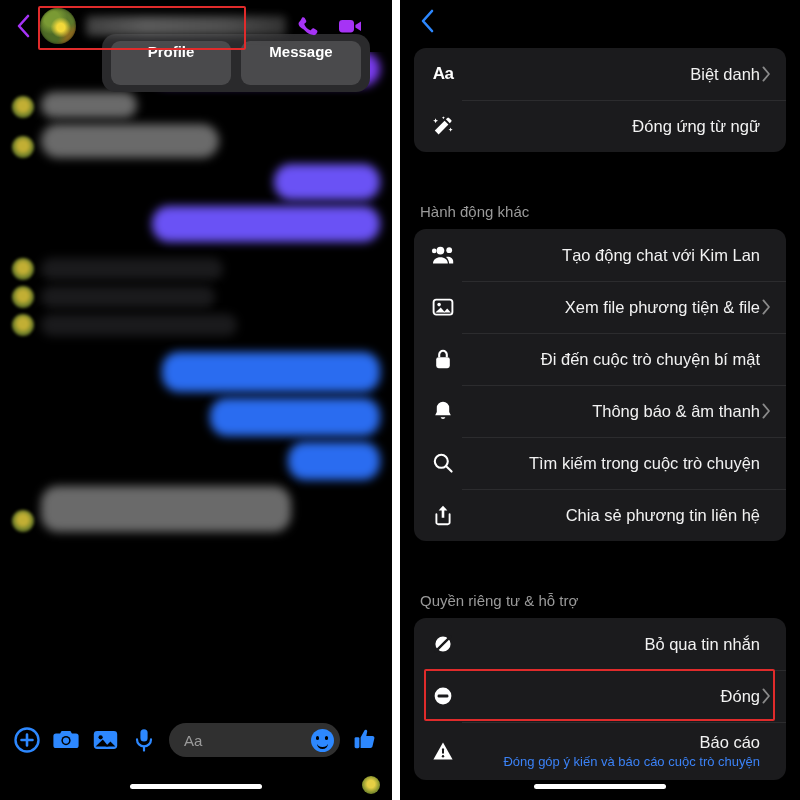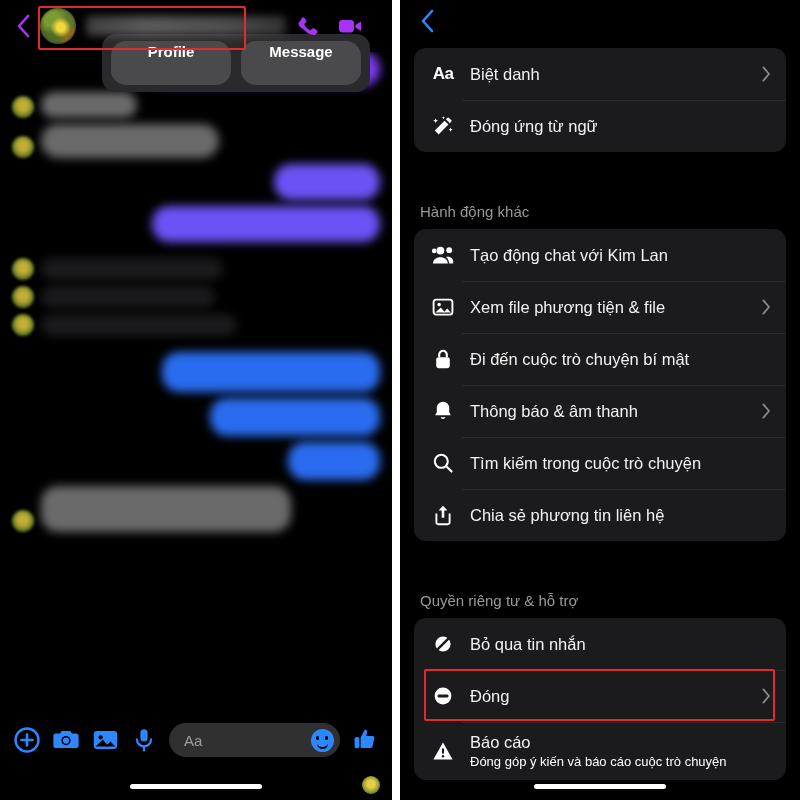--- a/index.html
+++ b/index.html
@@ -24,21 +24,21 @@
      box-shadow:inset 0 0 3px rgba(0,0,0,.6); }
   .hdr-name { flex:1; height:20px; margin-left:10px; margin-right:8px; border-radius:4px;
      background:linear-gradient(90deg,#4a4a4a,#6a6a6a 30%,#5c5c5c 70%,#3a3a3a);
      filter:blur(4px); opacity:.85; max-width:200px; }
   .hdr-actions { display:flex; align-items:center; gap:14px; padding-right:6px; }
 
   .hdr-redbox { position:absolute; left:38px; top:6px; width:208px; height:44px; border:2px solid #e02b2b; border-radius:2px; z-index:8; pointer-events:none; }
 
   
   .profile-pop { position:absolute; left:102px; top:34px; width:268px; height:58px; background:#2a2a2c; border-radius:14px; display:flex; gap:10px; padding:7px 9px; z-index:5; }
-  .pop-btn { flex:1; background:#4a4a4c; border-radius:15px; display:flex; align-items:flex-start; justify-content:center; padding-top:2px; color:#fff; font-size:15px; font-weight:600; overflow:hidden; }
+  .pop-btn { flex:1; background:#4a4a4c; border-radius:9px; display:flex; align-items:flex-start; justify-content:center; padding-top:2px; color:#fff; font-size:15px; font-weight:600; overflow:hidden; }
 
   
   .msg-list { position:absolute; left:0; right:0; top:52px; bottom:62px; overflow:hidden; }
   .row { display:flex; align-items:flex-end; padding:0 12px; margin-bottom:6px; }
   .row.out { justify-content:flex-end; }
   .row.in { justify-content:flex-start; }
   .mini-av { width:22px; height:22px; border-radius:50%; flex:0 0 22px; margin-right:7px;
      background:radial-gradient(circle at 50% 45%,#d8c23a 0 30%,#7d8e2e 60%,#45521c 100%); filter:blur(1.4px); opacity:.9; }
   .bub { border-radius:17px; filter:blur(5px); }
   .spacer { height:10px; }
@@ -59,23 +59,23 @@
   .divider { width:8px; height:800px; background:#fff; flex:0 0 8px; }
 
   
   .right-panel { position:relative; width:400px; height:800px; background:#000; overflow:hidden; }
   .rp-header { height:42px; display:flex; align-items:center; padding-left:14px; }
   .rp-scroll { padding:0 14px; }
   .card { background:#1b1b1d; border-radius:12px; overflow:hidden; }
   .item { display:flex; align-items:center; min-height:52px; padding:0 14px 0 16px; position:relative; }
   .item + .item::before { content:""; position:absolute; left:48px; right:0; top:0; height:1px; background:#2c2c2e; }
   .it-icon { width:26px; flex:0 0 26px; display:flex; align-items:center; justify-content:center; margin-right:14px; color:#fff; }
-  .it-text { flex:1; display:flex; flex-direction:column; justify-content:center; }
+  .it-text { flex:1; display:flex; flex-direction:column; justify-content:center;align-items:flex-end; }
   .it-label { color:#f2f2f2; font-size:16.5px; line-height:20px; }
-  .it-sub { color:#ffffff; font-size:13px; line-height:17px; margin-top:1px; }
+  .it-sub { color:#3b82f6; font-size:13px; line-height:17px; margin-top:1px; }
   .chev { width:12px; flex:0 0 12px; color:#8a8a8a; display:flex; align-items:center; justify-content:center; }
   .chev.hidden { visibility:hidden; }
   .sec-head { color:#9a9a9a; font-size:15px; padding:20px 4px 9px 6px;margin-top:31px; }
   .aa-glyph { font-size:17px; font-weight:700; color:#fff; letter-spacing:-.5px; }
   .block-redbox { position:absolute; left:10px; right:11px; height:52px; border:2px solid #e02b2b; border-radius:2px; pointer-events:none; }
 </style>
 </head>
 <body>
 
 <div class="screen">

